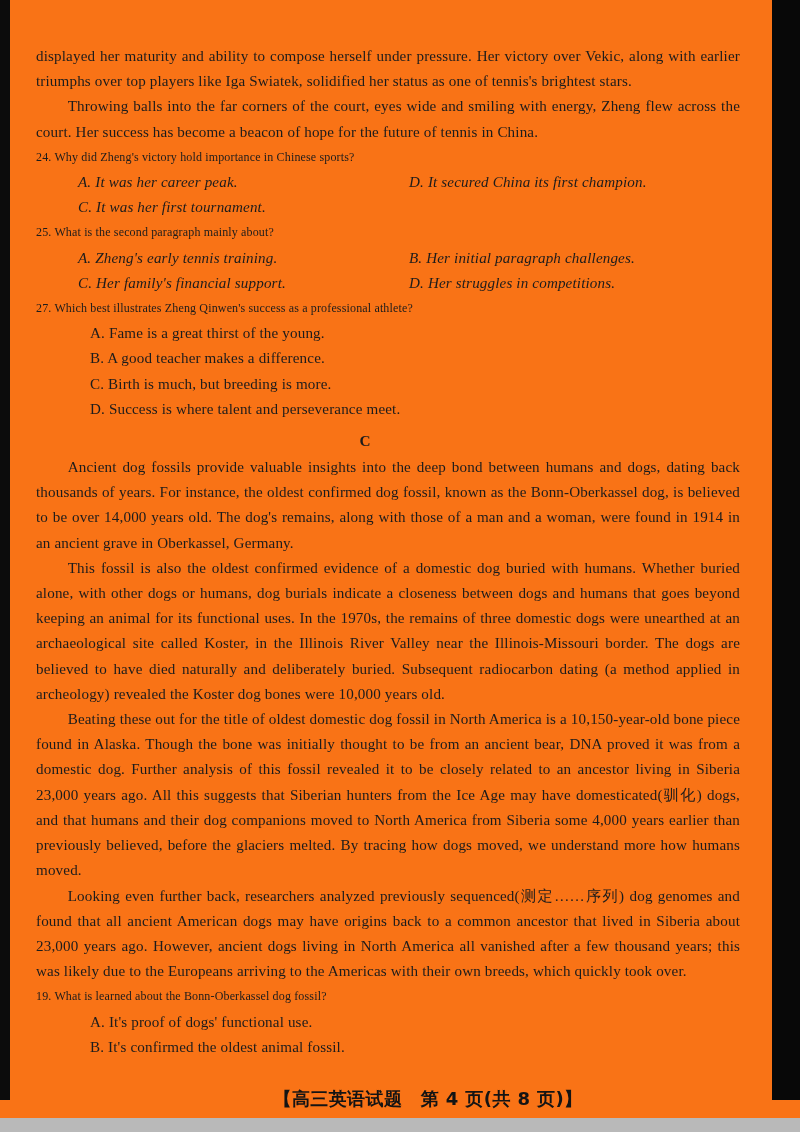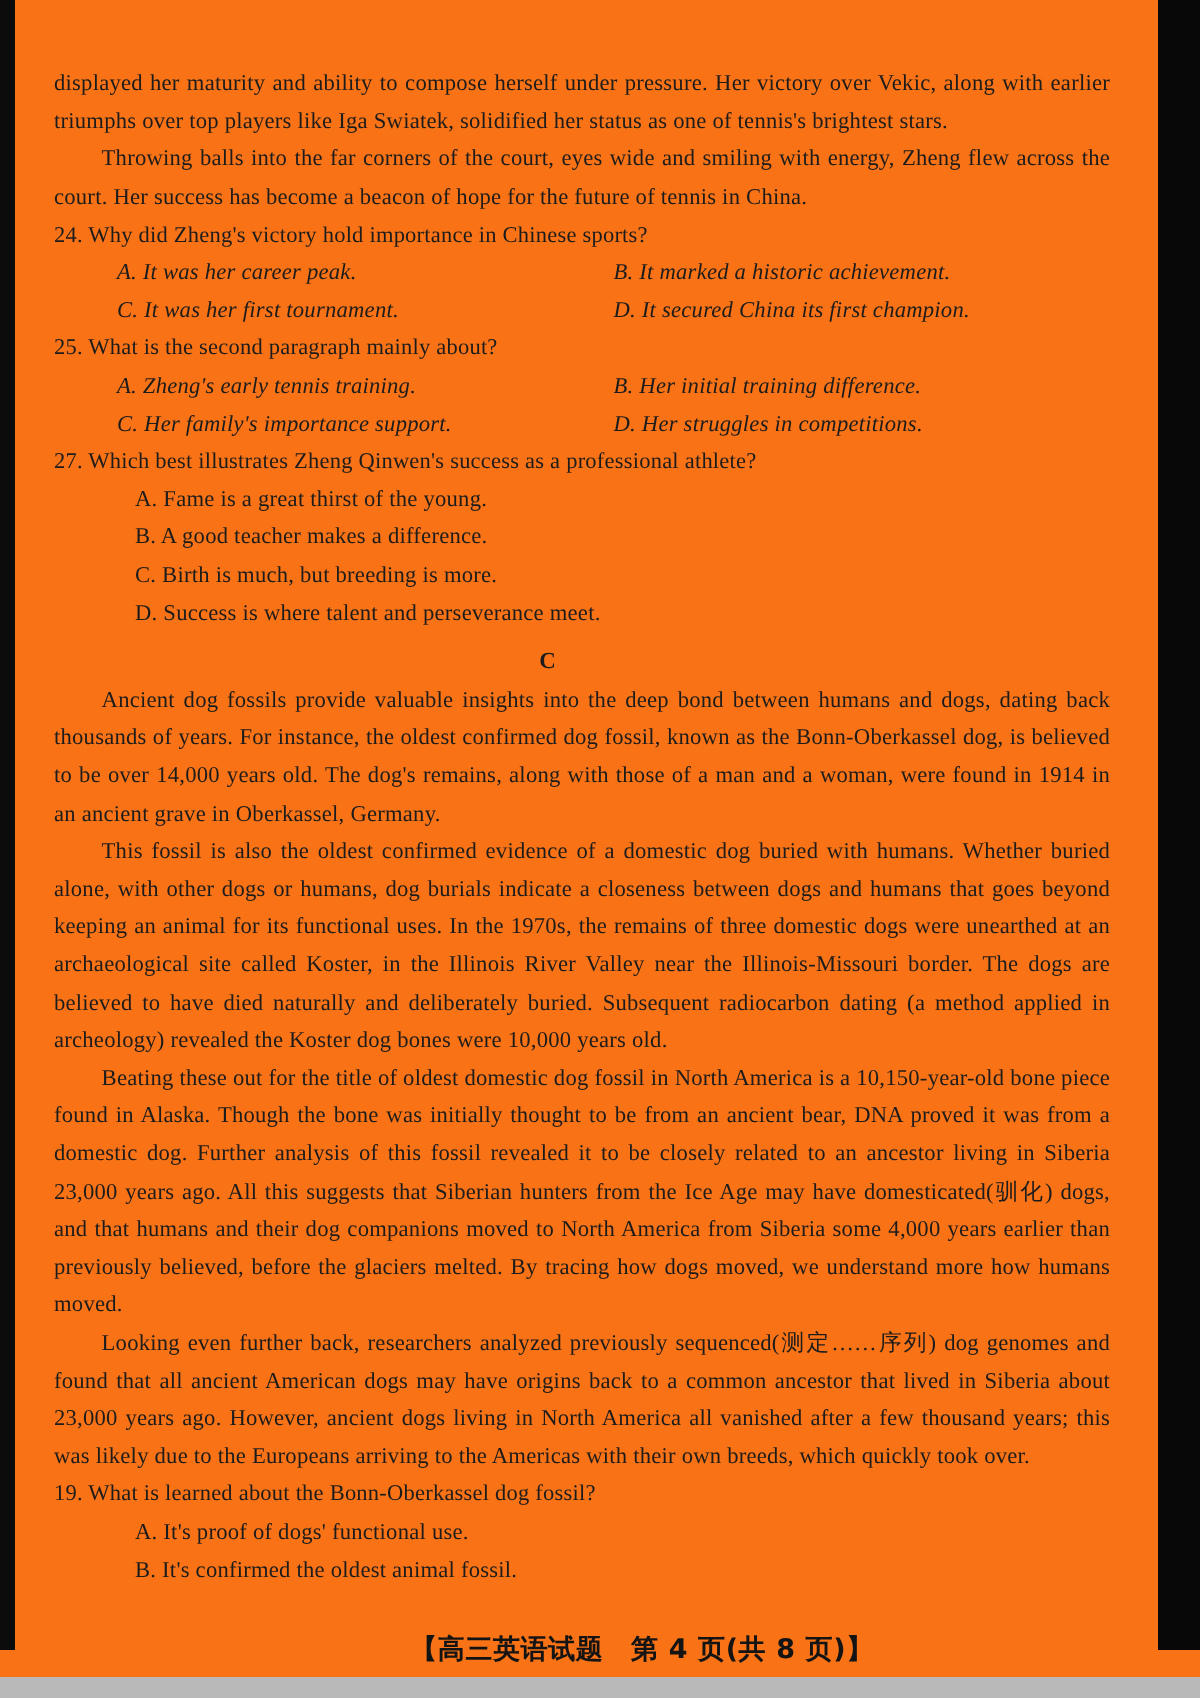--- a/index.html
+++ b/index.html
@@ -57,21 +57,21 @@
     font-size: 15.3px;
     line-height: 24px;
     font-weight: 700;
     margin: 7px 0 2px 0;
     padding-right: 46px;
   }
   .qblock {
     margin: 0;
   }
   .qstem {
-    font-size: 15px;
+    font-size: 12px;
     line-height: 25.2px;
     letter-spacing: 0.15px;
     white-space: nowrap;
   }
   .opts-2col {
     display: flex;
     flex-wrap: wrap;
     padding-left: 42px;
     font-style: italic;
   }
@@ -120,38 +120,37 @@
       <div class="qstem">
         <span>24.</span>
         <span>Why did Zheng's victory hold importance in Chinese sports?</span>
       </div>
       <div class="opts-2col">
         <div class="opt-col">
           <div class="opt">A. It was her career peak.</div>
           <div class="opt">C. It was her first tournament.</div>
         </div>
         <div class="opt-col">
-          <div class="opt">B. It marked a historic achievement.</div>
           <div class="opt">D. It secured China its first champion.</div>
         </div>
       </div>
     </div>
 
     <div class="qblock">
       <div class="qstem">
         <span>25.</span>
         <span>What is the second paragraph mainly about?</span>
       </div>
       <div class="opts-2col">
         <div class="opt-col">
           <div class="opt">A. Zheng's early tennis training.</div>
-          <div class="opt">C. Her family's importance support.</div>
+          <div class="opt">C. Her family's financial support.</div>
         </div>
         <div class="opt-col">
-          <div class="opt">B. Her initial training difference.</div>
+          <div class="opt">B. Her initial paragraph challenges.</div>
           <div class="opt">D. Her struggles in competitions.</div>
         </div>
       </div>
     </div>
 
     <div class="qblock">
     </div>
 
     <div class="qblock">
       <div class="qstem">

